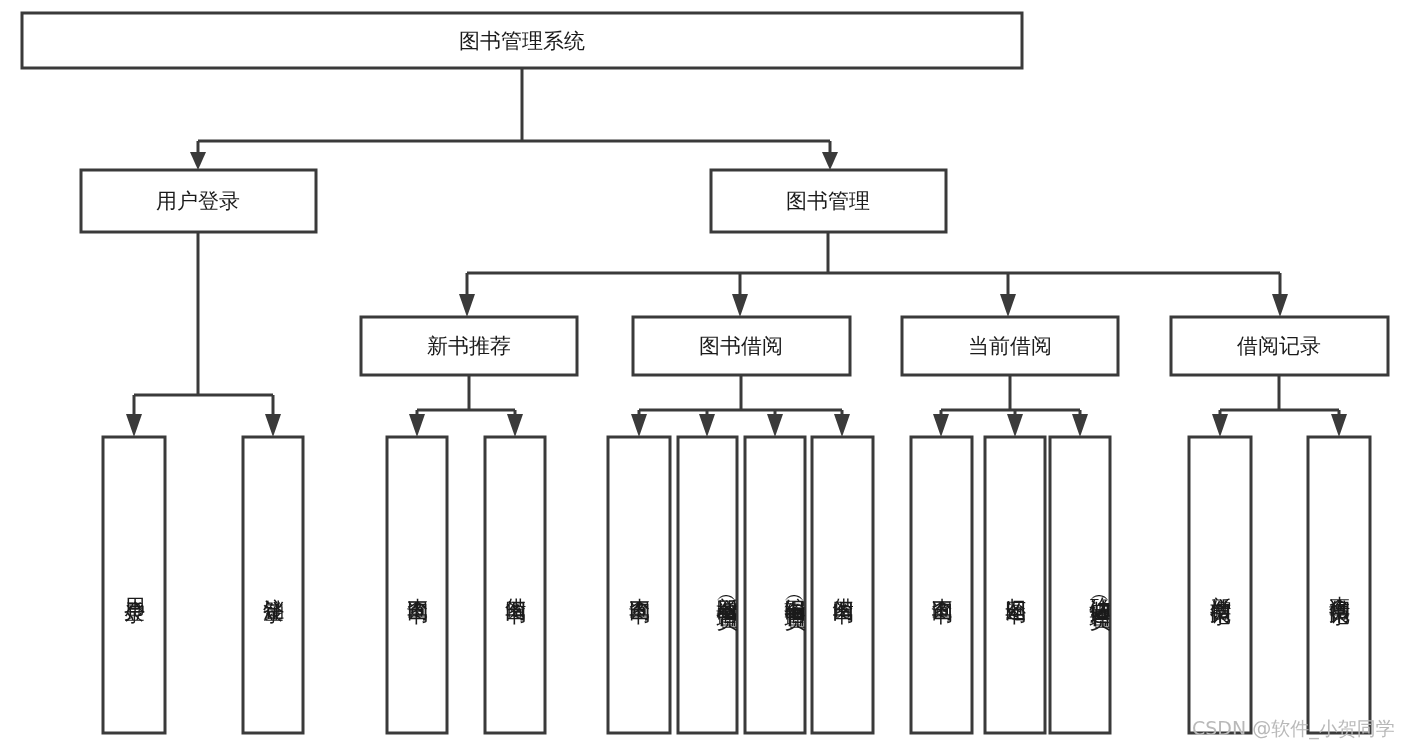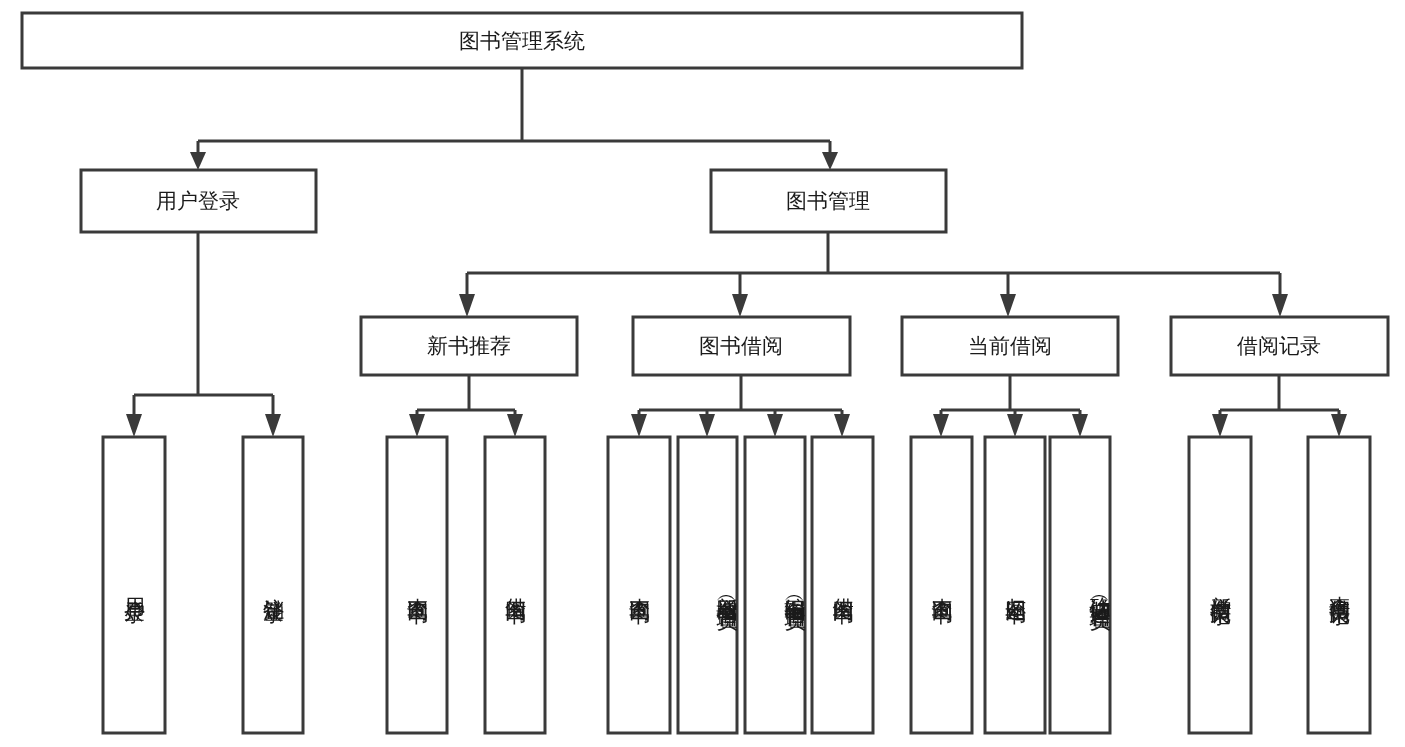--- a/index.html
+++ b/index.html
@@ -214,14 +214,15 @@
   <div class="leaf-label" style="left:608px; top:437px; width:62px; height:296px;">查询图书</div>
   <div class="leaf-label" style="left:678px; top:437px; width:59px; height:296px; align-items:flex-start; padding-top:8px; box-sizing:border-box;">新增图书（管理员）</div>
   <div class="leaf-label" style="left:745px; top:437px; width:60px; height:296px; align-items:flex-start; padding-top:8px; box-sizing:border-box;">编辑图书（管理员）</div>
   <div class="leaf-label" style="left:812px; top:437px; width:61px; height:296px;">借阅图书</div>
   <div class="leaf-label" style="left:911px; top:437px; width:61px; height:296px;">查询图书</div>
   <div class="leaf-label" style="left:985px; top:437px; width:60px; height:296px;">归还图书</div>
   <div class="leaf-label" style="left:1050px; top:437px; width:60px; height:296px; align-items:flex-start; padding-top:8px; box-sizing:border-box;">确认归还（管理员）</div>
   <div class="leaf-label" style="left:1189px; top:437px; width:62px; height:296px;">新增借阅记录</div>
   <div class="leaf-label" style="left:1308px; top:437px; width:62px; height:296px;">查询借阅记录</div>
 
+  <div class="watermark" style="left:1192px; top:716px;">CSDN @软件_小贺同学</div>
 
 </div>
 
 </body></html>

